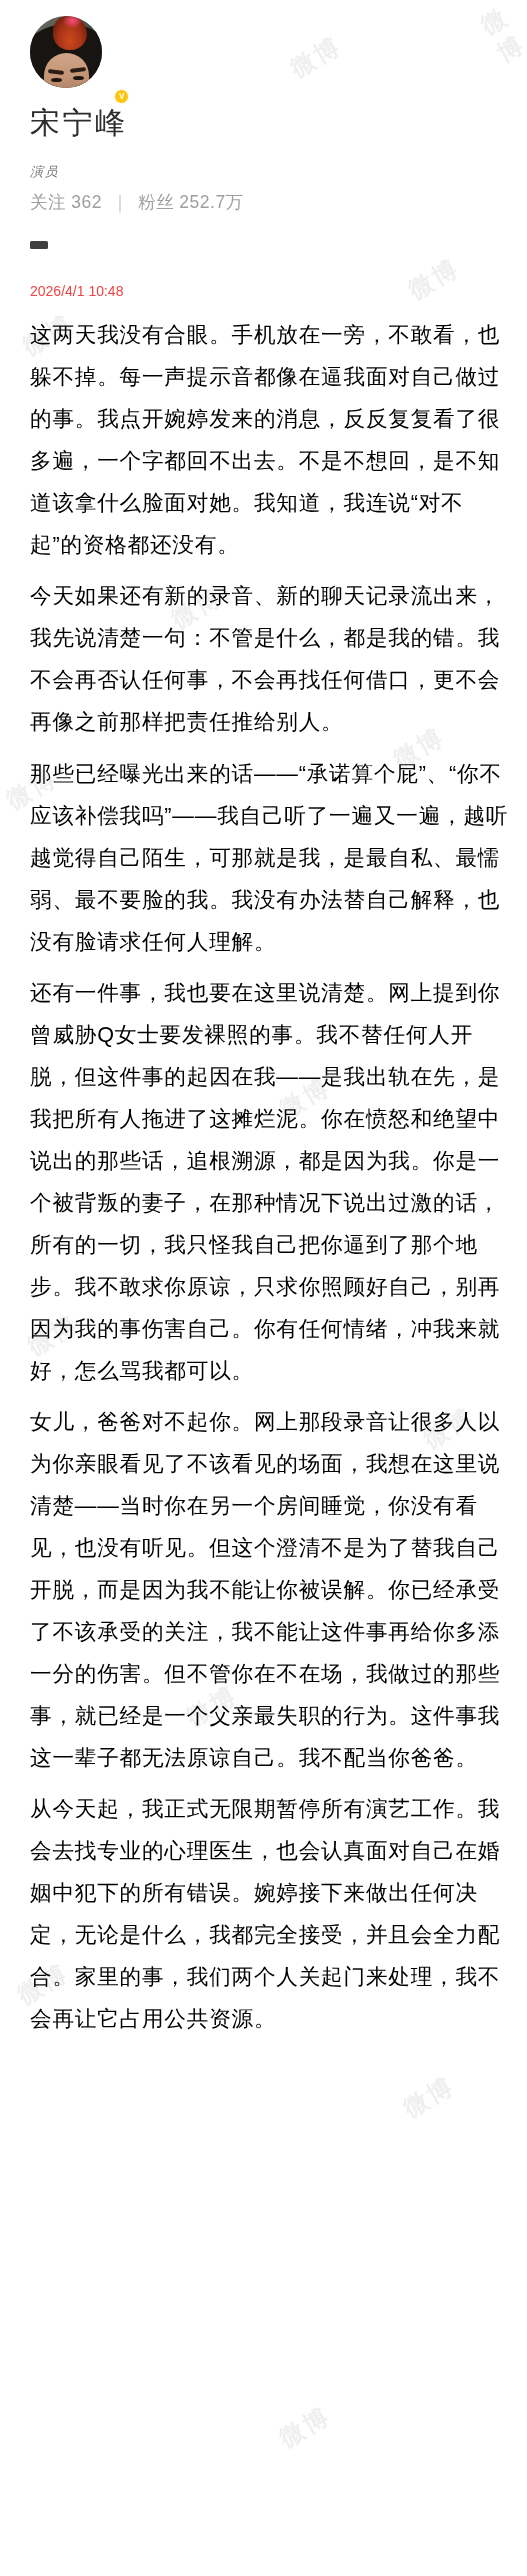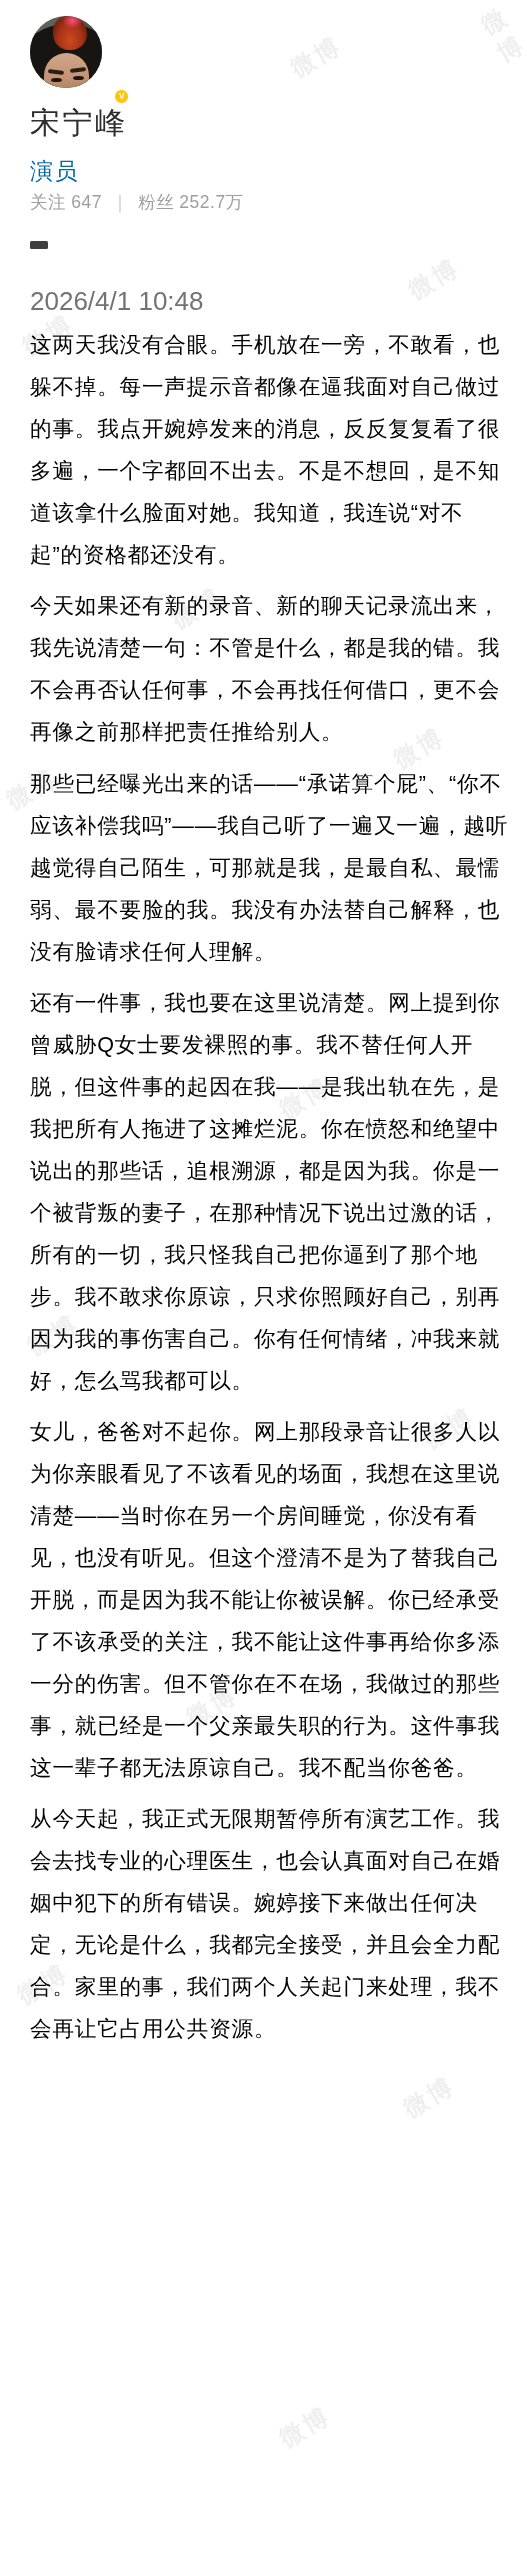--- a/index.html
+++ b/index.html
@@ -27,27 +27,27 @@
   .avatar .brow-r{position:absolute;left:40px;top:52px;width:16px;height:3.6px;border-radius:2.1px;background:#2a1d16;transform:rotate(-7deg);}
   .avatar .eye-l{position:absolute;left:20.6px;top:62px;width:11.3px;height:4.6px;border-radius:50%;background:#20150f;}
   .avatar .eye-r{position:absolute;left:43px;top:60px;width:11.3px;height:4.6px;border-radius:50%;background:#20150f;}
   .badge{
     position:absolute;left:84px;top:73px;width:13.4px;height:13.4px;border-radius:50%;
     background:#ffc40c;border:1.5px solid #ffffff;display:flex;align-items:center;justify-content:center;
     color:#fff;font-weight:bold;font-size:8.2px;z-index:3;
   }
   .header-wrap{position:relative;}
   .name{margin-top:18.5px;font-size:30px;font-weight:400;color:#2d2d2d;letter-spacing:2.6px;line-height:33px;cursor:pointer;}
-  .occupation{margin-top:23px;font-size:23px;color:#0369a1;letter-spacing:1.5px;line-height:19.6px;}
+  .occupation{margin-top:23px;font-size:13px;color:#737373;letter-spacing:1.5px;line-height:19.6px;font-style:italic;}
   .stats{margin-top:10.3px;font-size:17.5px;color:#9e9e9e;letter-spacing:0.5px;line-height:21.6px;display:flex;align-items:center;}
   .stats .lbl{margin-right:5.2px;}
   .stats .sep{margin:0 9.3px;color:#c0c0c0;}
   .stat-group{display:flex;align-items:center;cursor:pointer;}
   .bar{margin-top:28px;width:17.5px;height:7.2px;border-radius:1.5px;background:#3f3f3f;}
-  .timestamp{margin-top:40px;font-size:26px;color:#737373;line-height:24px;}
+  .timestamp{margin-top:30px;font-size:14px;color:#ef4444;line-height:24px;}
   
   .post-body{margin-top:11.3px;}
   .para{margin:0 0 9.3px 0;font-size:21.6px;color:#000000;line-height:42px;letter-spacing:0.8px;}
 </style>
 </head>
 <body>
 
 <div class="page">
 
   <div class="wm-layer">
@@ -79,21 +79,21 @@
         <div class="brow-r"></div>
         <div class="eye-l"></div>
         <div class="eye-r"></div>
       </div>
       <div class="badge">V</div>
       <div class="name">宋宁峰</div>
       <div class="occupation">演员</div>
       <div class="stats">
         <span class="stat-group">
           <span class="lbl">关注</span>
-          <span>647</span>
+          <span>362</span>
         </span>
         <span class="sep">｜</span>
         <span class="stat-group">
           <span class="lbl">粉丝</span>
           <span>252.7万</span>
         </span>
       </div>
       <div class="bar"></div>
     </div>
 

